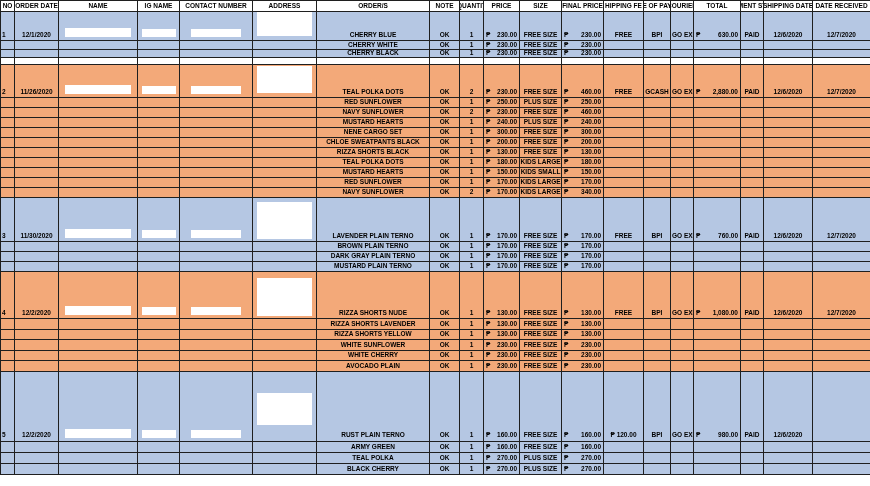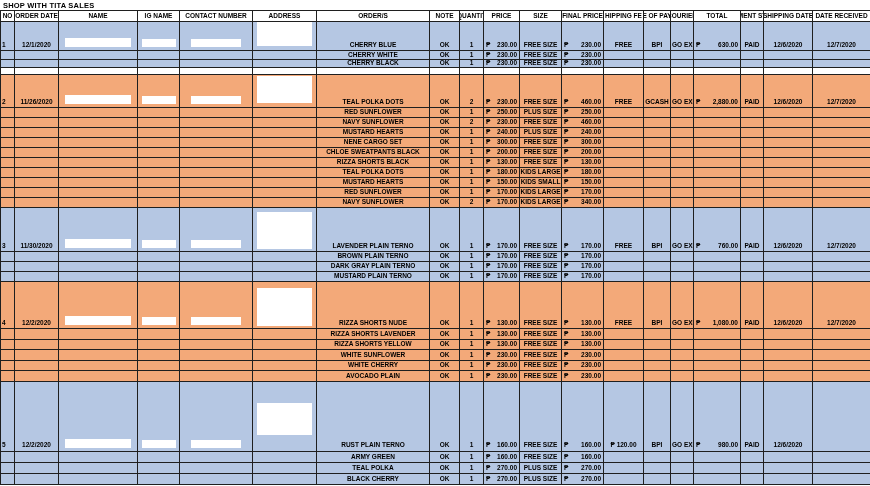--- a/index.html
+++ b/index.html
@@ -15,23 +15,20 @@
   .acct{justify-content:space-between;padding-left:2px;padding-right:2px;}
   .blue{background:var(--row-blue,#b5c7e3);}
   .orange{background:var(--row-orange,#f3a979);}
   .gap-row{background:#fff;}
   .redact{background:#fff;flex:0 0 auto;}
 </style>
 </head>
 <body>
 
 <div id="sheet">
-  <div class="titlebar">
-    <span>SHOP WITH TITA SALES</span>
-  </div>
 
 <div class="row header-row">
       <div class="cell" style="width: 14px;">NO</div>
       <div class="cell" style="width: 44px;">ORDER DATE</div>
       <div class="cell" style="width: 79px;">NAME</div>
       <div class="cell" style="width: 42px;">IG NAME</div>
       <div class="cell" style="width: 73px;">CONTACT NUMBER</div>
       <div class="cell" style="width: 64px;">ADDRESS</div>
       <div class="cell" style="width: 113px;">ORDER/S</div>
       <div class="cell" style="width: 30px;">NOTE</div>

